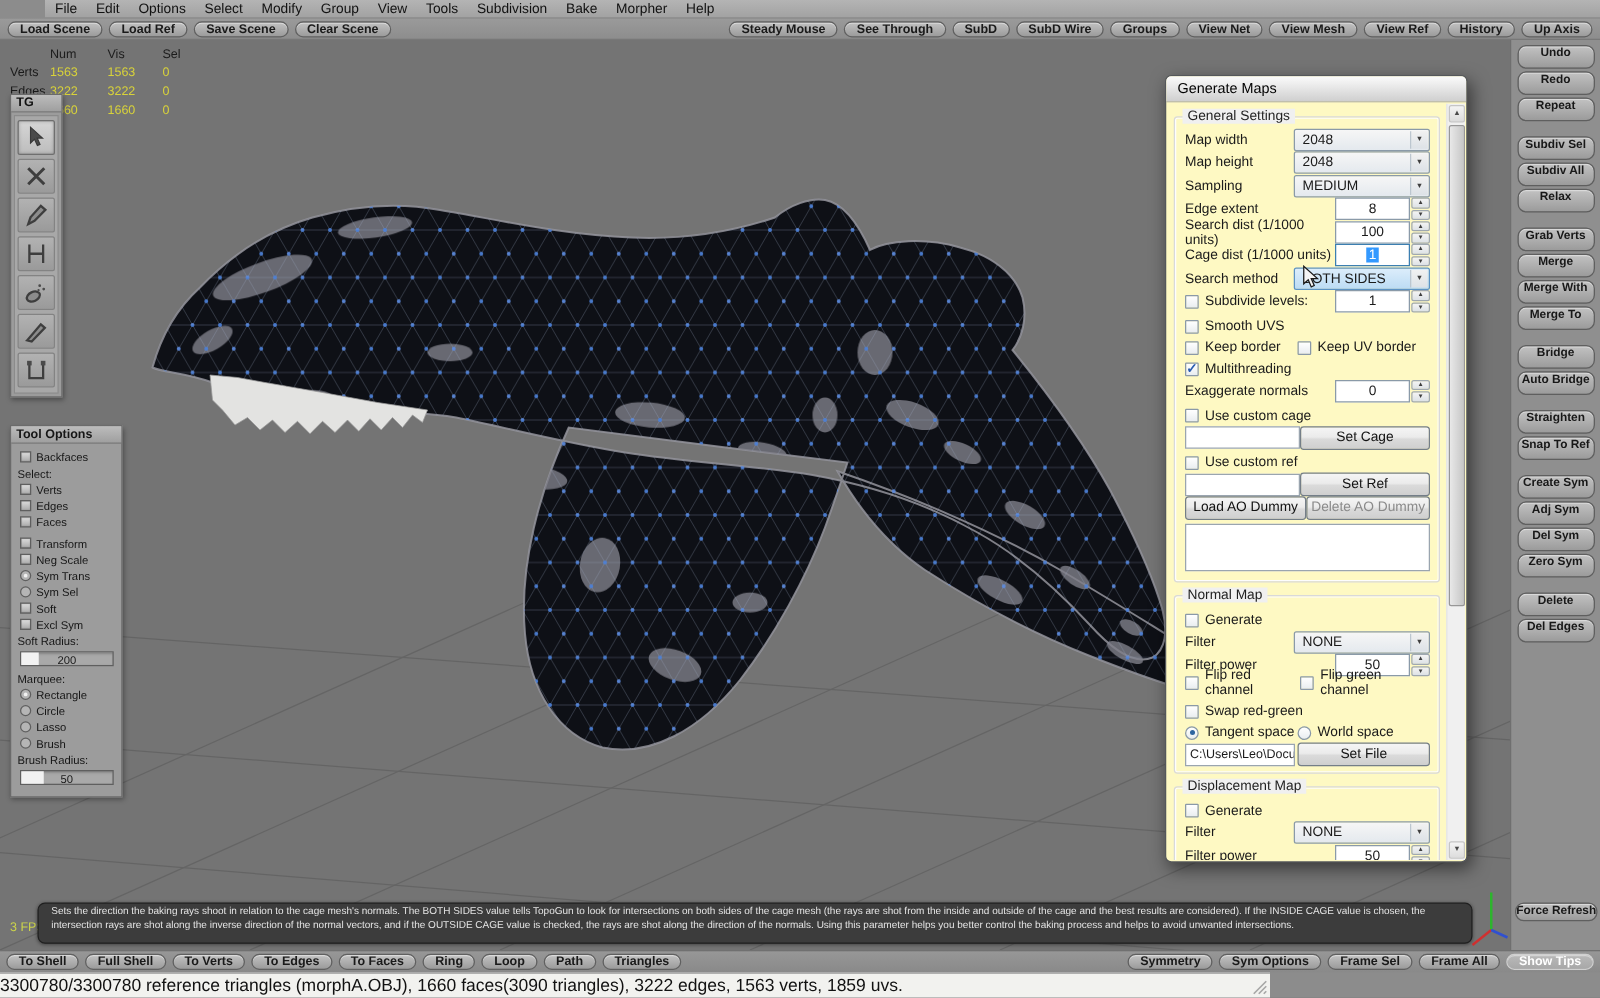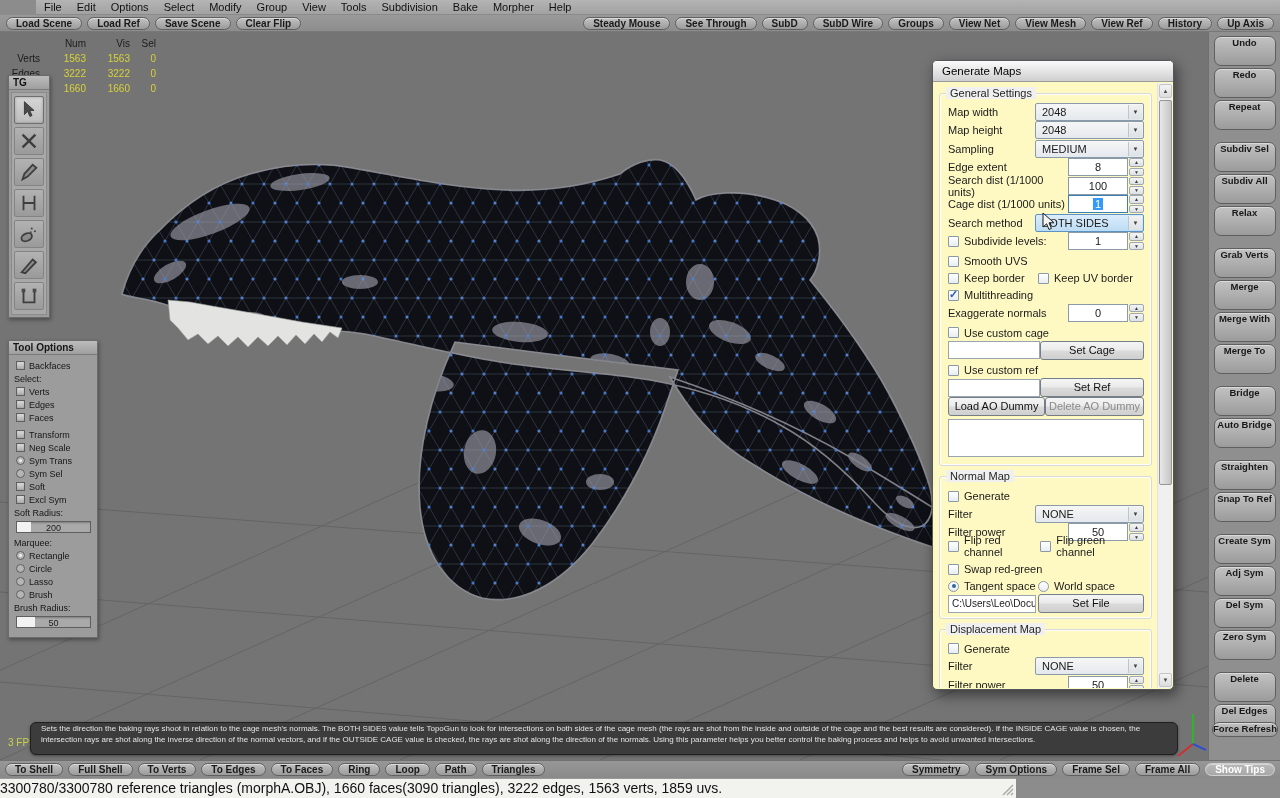--- a/index.html
+++ b/index.html
@@ -13,21 +13,21 @@
 
   .toolbar { position:absolute; left:0; top:15px; width:1280px; height:17px;
     background:linear-gradient(#9a9a9a,#8d8d8d); display:flex; align-items:center;
     justify-content:space-between; padding:0 6px; z-index:30; border-bottom:1px solid #787878;}
   .tbgroup { display:flex; gap:5px; }
   .pill { height:13px; line-height:11px; padding:0 9px; font-size:10px; font-weight:bold; color:#1a1a1a;
     background:linear-gradient(#c2c2c2,#9b9b9b); border:1px solid #606060; border-radius:7px;
     box-shadow:inset 0 1px 0 rgba(255,255,255,.4); cursor:default; white-space:nowrap;}
 
   
-  .viewport { position:absolute; left:0; top:32px; width:1208px; height:728px; background:#747474; overflow:hidden;text-align:right; }
+  .viewport { position:absolute; left:0; top:32px; width:1208px; height:728px; background:#747474; overflow:hidden; }
   .viewport svg { display:block; }
 
   
   .stats { position:absolute; left:8px; top:4px; font-size:10px; color:#1c1c1c; z-index:5;}
   .stats table { border-collapse:collapse; }
   .stats td { padding:2px 0; height:15px;}
   .stats .c-label { width:32px; color:#1a1a1a;}
   .stats .c-num { width:46px; }
   .stats .c-vis { width:44px; }
   .stats .c-sel { width:26px; }
@@ -63,21 +63,21 @@
   .slider { margin:2px 6px 3px 7px; height:12px; border:1px solid #5f5f5f; background:#a9a9a9;
     position:relative; box-shadow:inset 1px 1px 2px rgba(0,0,0,.25); font-size:9px;}
   .slider .fill { position:absolute; left:0; top:0; bottom:0; background:#f2f2f2; }
   .slider .sval { position:absolute; inset:0; text-align:center; line-height:12px; color:#1a1a1a;}
   .gap4 { height:4px; }
 
   
   .sidebar { position:absolute; right:0; top:32px; width:72px; height:728px; background:#8f8f8f;
     border-left:1px solid #6f6f6f; z-index:20; padding-top:4px;}
   .sgroup { display:flex; flex-direction:column; gap:2px; align-items:center; margin-bottom:12px;}
-  .sbtn { width:62px; height:30px; line-height:11px; text-align:center; font-size:9.5px; font-weight:bold; color:#181818;
+  .sbtn { width:62px; height:19px; line-height:11px; text-align:center; font-size:9.5px; font-weight:bold; color:#181818;
     background:linear-gradient(#c2c2c2,#9b9b9b); border:1px solid #5f5f5f; border-radius:7px;
     box-shadow:inset 0 1px 0 rgba(255,255,255,.4); cursor:pointer; white-space:nowrap; overflow:hidden;}
   .force-refresh { position:absolute; left:1212px; top:722px; width:66px; height:15px; z-index:25;}
 
   
   .tipbar { position:absolute; left:30px; top:722px; width:1148px; height:33px; background:#3c3c3c;
     border:1px solid #1f1f1f; border-radius:6px; color:#e4e4e4; font-size:8px; line-height:10.5px;
     padding:1px 10px; z-index:15; overflow:hidden; box-shadow:0 1px 3px rgba(0,0,0,.4);}
 
   
@@ -157,21 +157,21 @@
     <span>Morpher</span>
     <span>Help</span>
   </div>
 
 <div class="toolbar">
   <div class="tbgroup">
 
   <div class="pill">Load Scene</div>
       <div class="pill">Load Ref</div>
       <div class="pill">Save Scene</div>
-      <div class="pill">Clear Flip</div>
+      <div class="pill">Clear Scene</div>
     </div>
   <div class="tbgroup">
 
   <div class="pill">Steady Mouse</div>
       <div class="pill">See Through</div>
       <div class="pill">SubD</div>
       <div class="pill">SubD Wire</div>
       <div class="pill">Groups</div>
       <div class="pill">View Net</div>
       <div class="pill">View Mesh</div>

